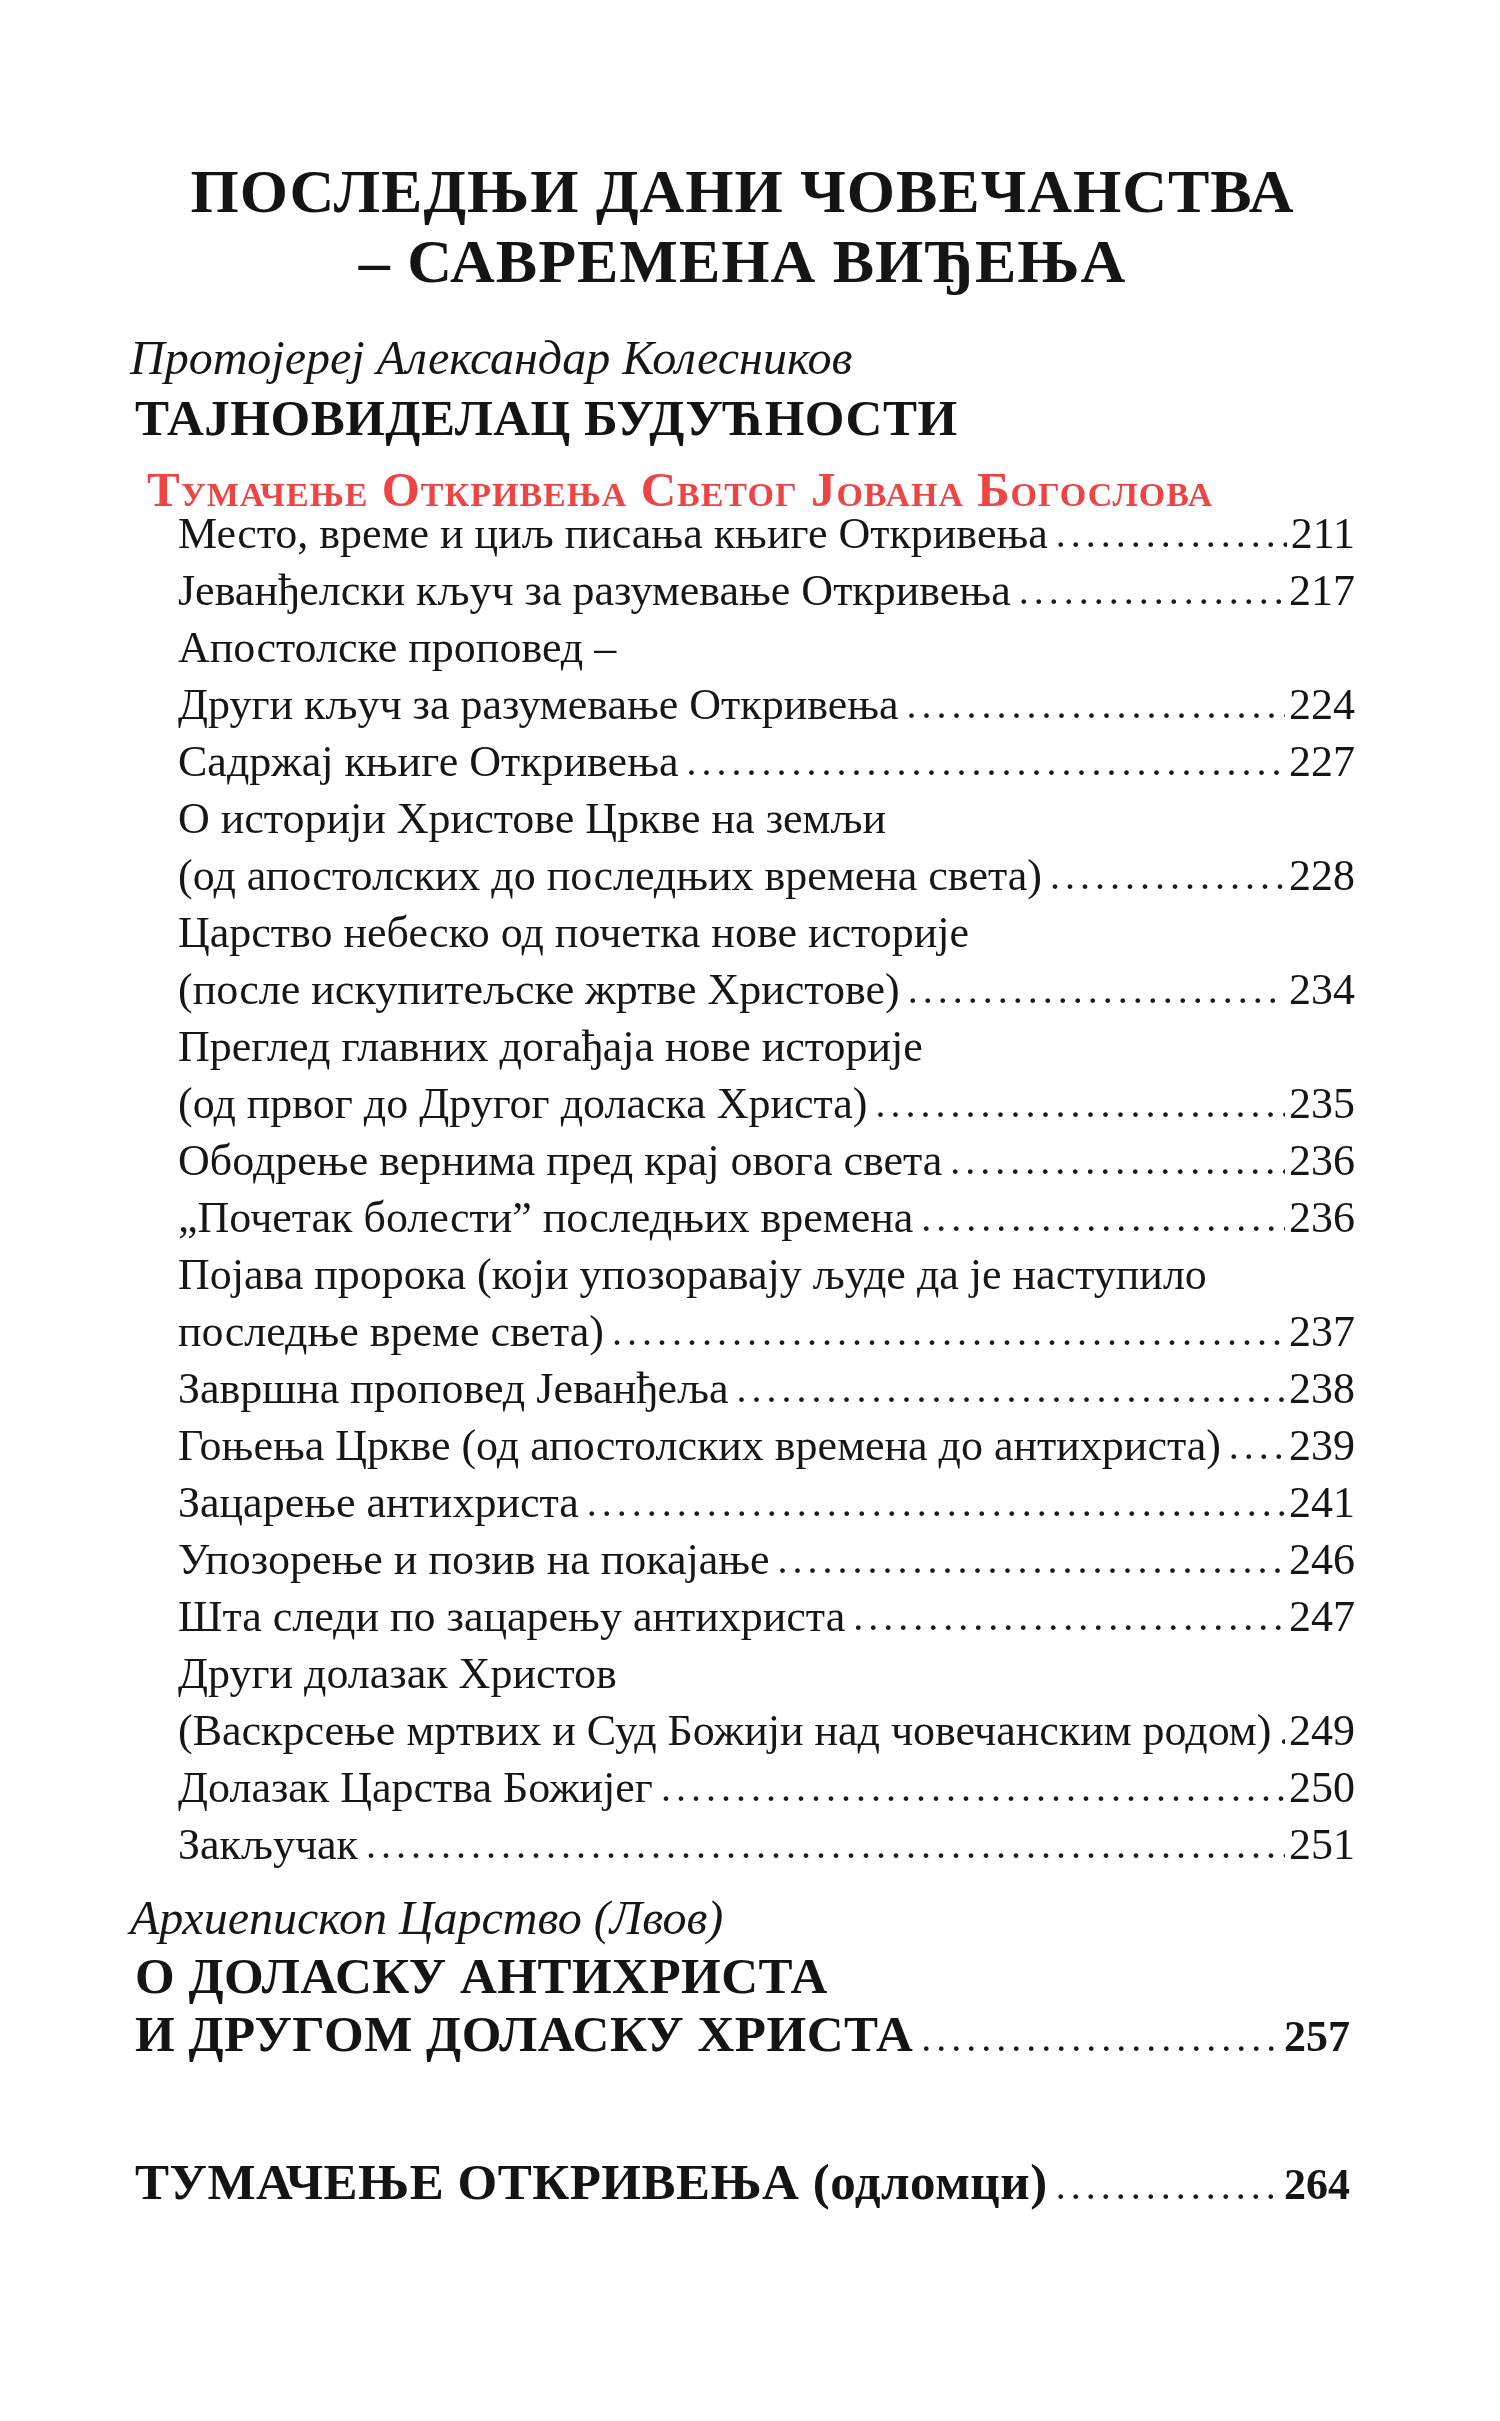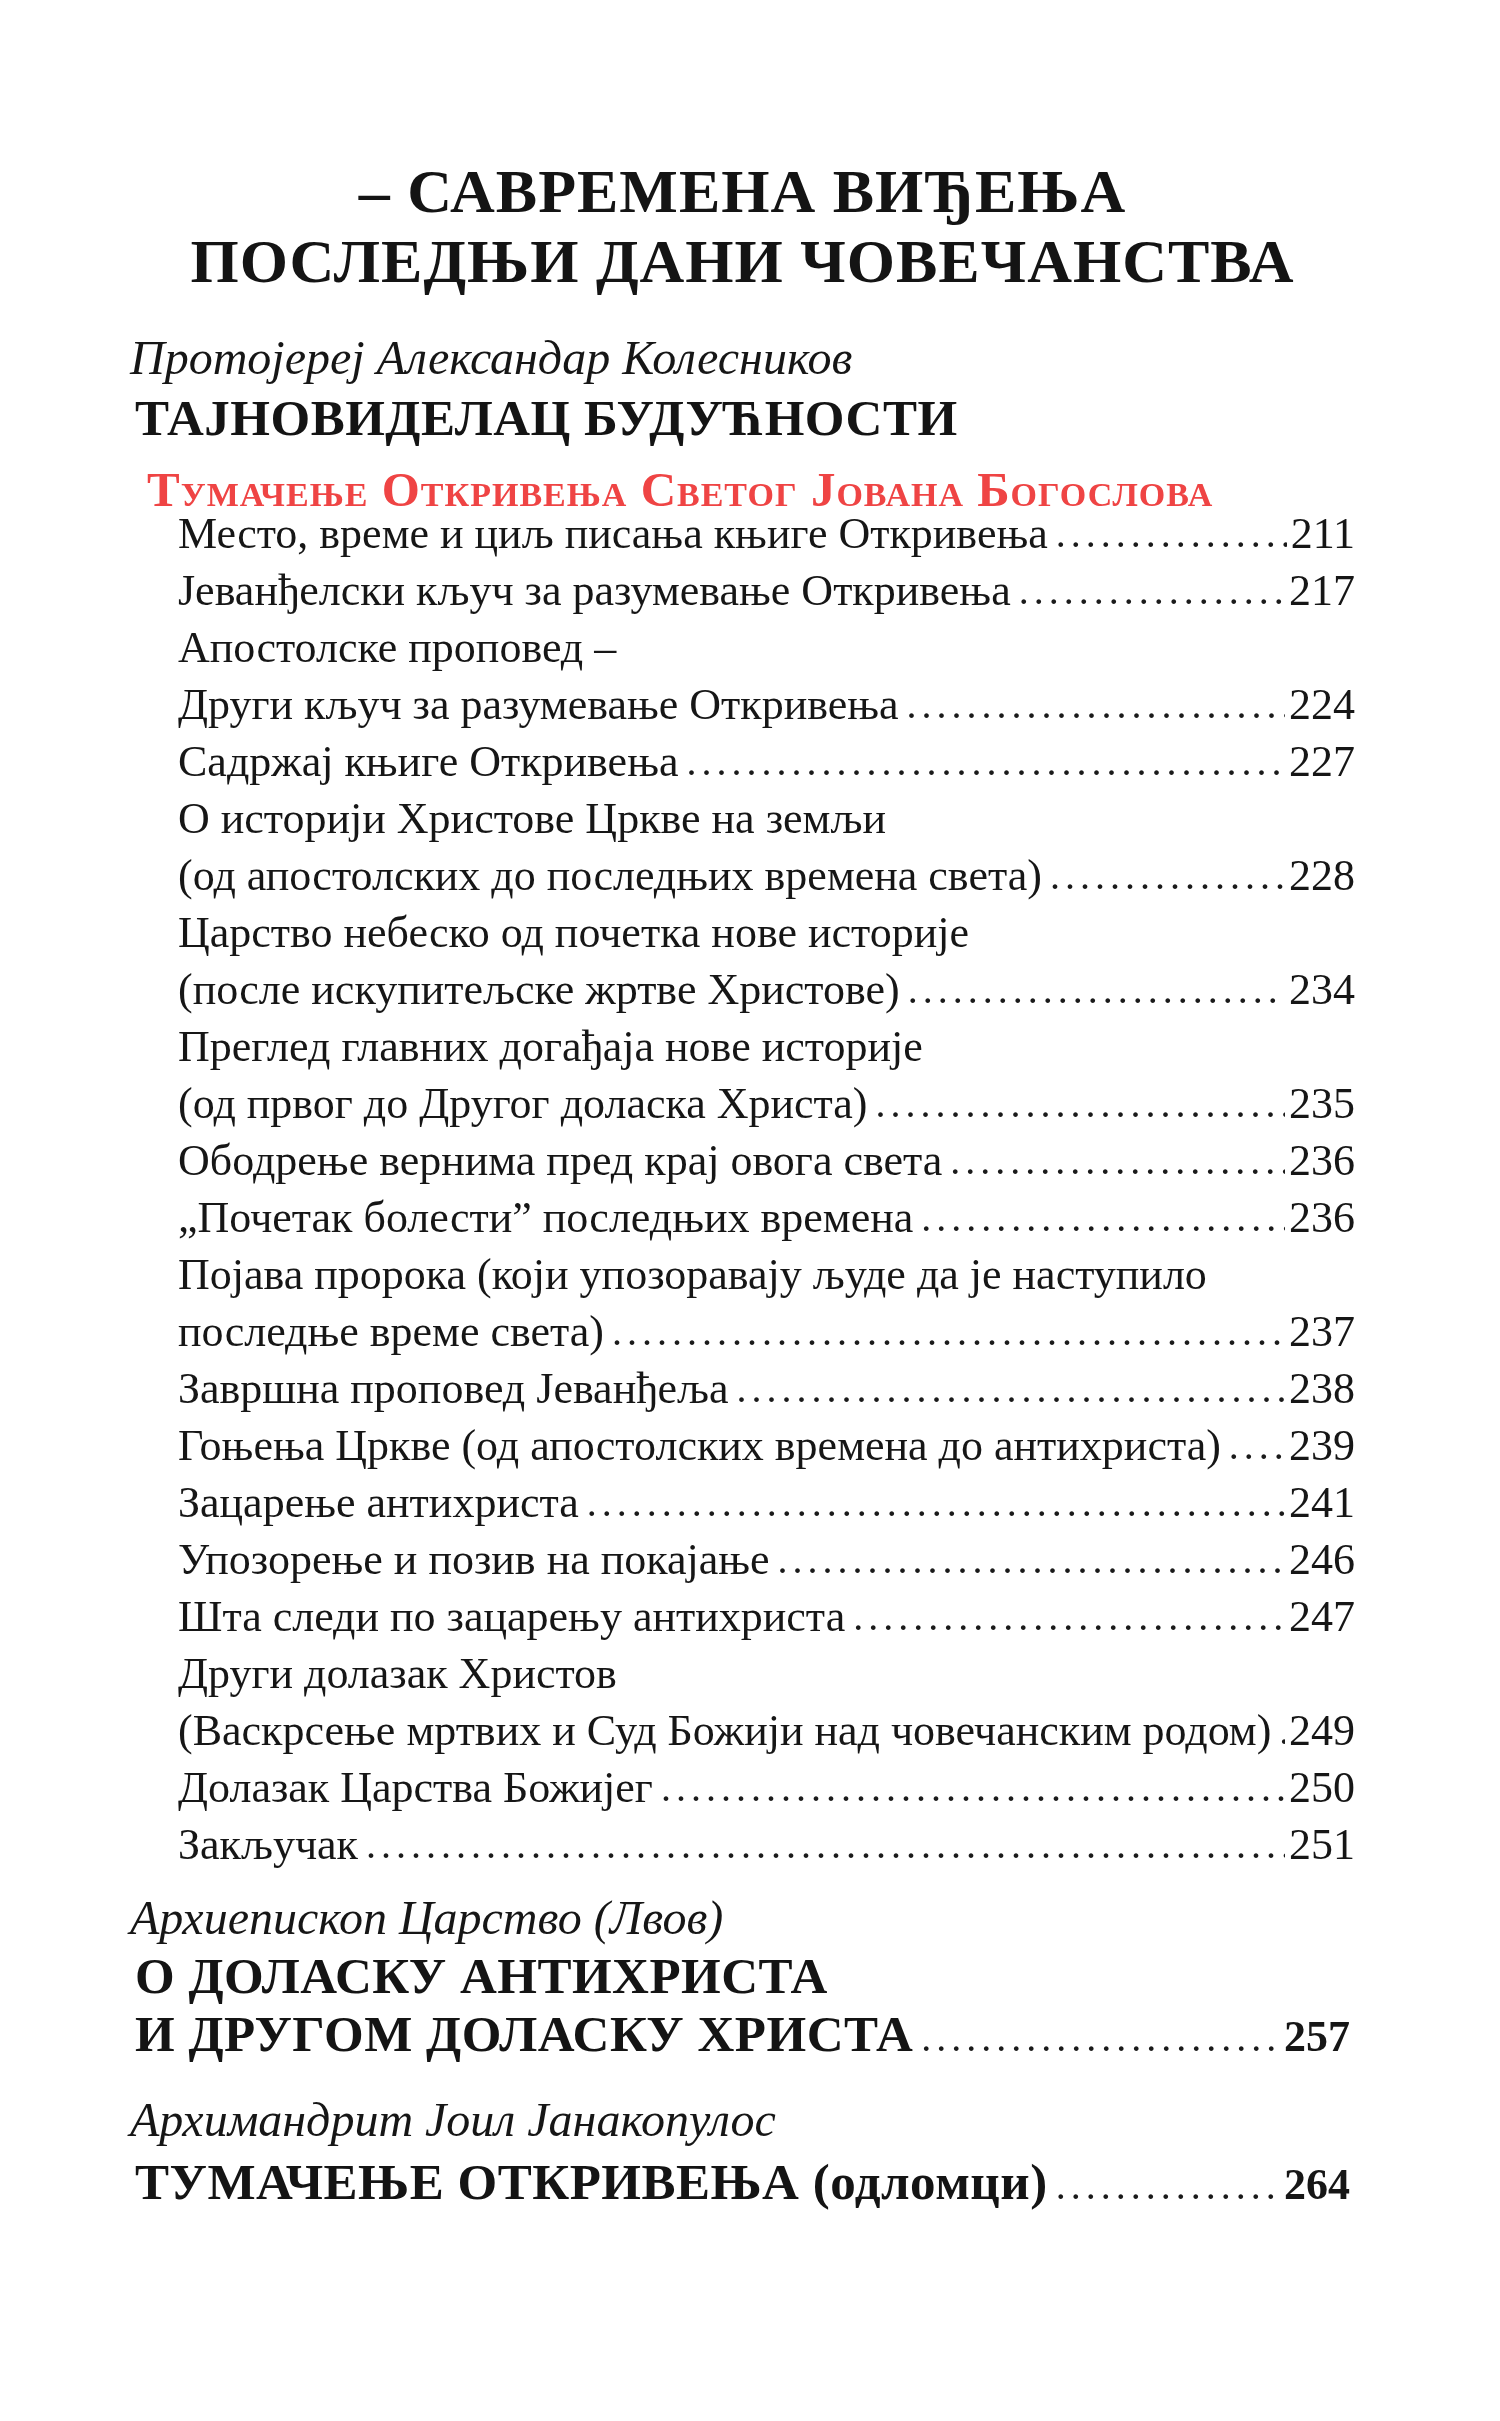--- a/index.html
+++ b/index.html
@@ -71,22 +71,22 @@
   }
   .hrow .dots{font-size:40px;}
   .hrow .pg{font-size:44px;font-weight:bold;}
 </style>
 </head>
 <body>
 
 <main class="page">
 
   <header class="title-block">
+    <div class="title-line">ПОСЛЕДЊИ ДАНИ ЧОВЕЧАНСТВА</div>
     <div class="title-line">– САВРЕМЕНА ВИЂЕЊА</div>
-    <div class="title-line">ПОСЛЕДЊИ ДАНИ ЧОВЕЧАНСТВА</div>
   </header>
 
   <p class="author author-1">Протојереј Александар Колесников</p>
   <ul class="hlines heading-1">
       <li class="hrow">
         <span class="txt">ТАЈНОВИДЕЛАЦ БУДУЋНОСТИ</span>
       </li>
     </ul>
   <p class="subheading">Тумачење Откривења Светог Јована Богослова</p>
   <ul class="entries">
@@ -205,21 +205,20 @@
       <li class="hrow">
         <span class="txt">О ДОЛАСКУ АНТИХРИСТА</span>
       </li>
       <li class="hrow">
         <span class="txt">И ДРУГОМ ДОЛАСКУ ХРИСТА</span>
         <span class="dots">............................................................................................................................................................................................................................</span>
         <span class="pg">257</span>
       </li>
     </ul>
 
-  <p class="author author-3">Архимандрит Јоил Јанакопулос</p>
   <ul class="hlines heading-3">
       <li class="hrow">
         <span class="txt">ТУМАЧЕЊЕ ОТКРИВЕЊА (одломци)</span>
         <span class="dots">............................................................................................................................................................................................................................</span>
         <span class="pg">264</span>
       </li>
     </ul>
 
 </main>
 

